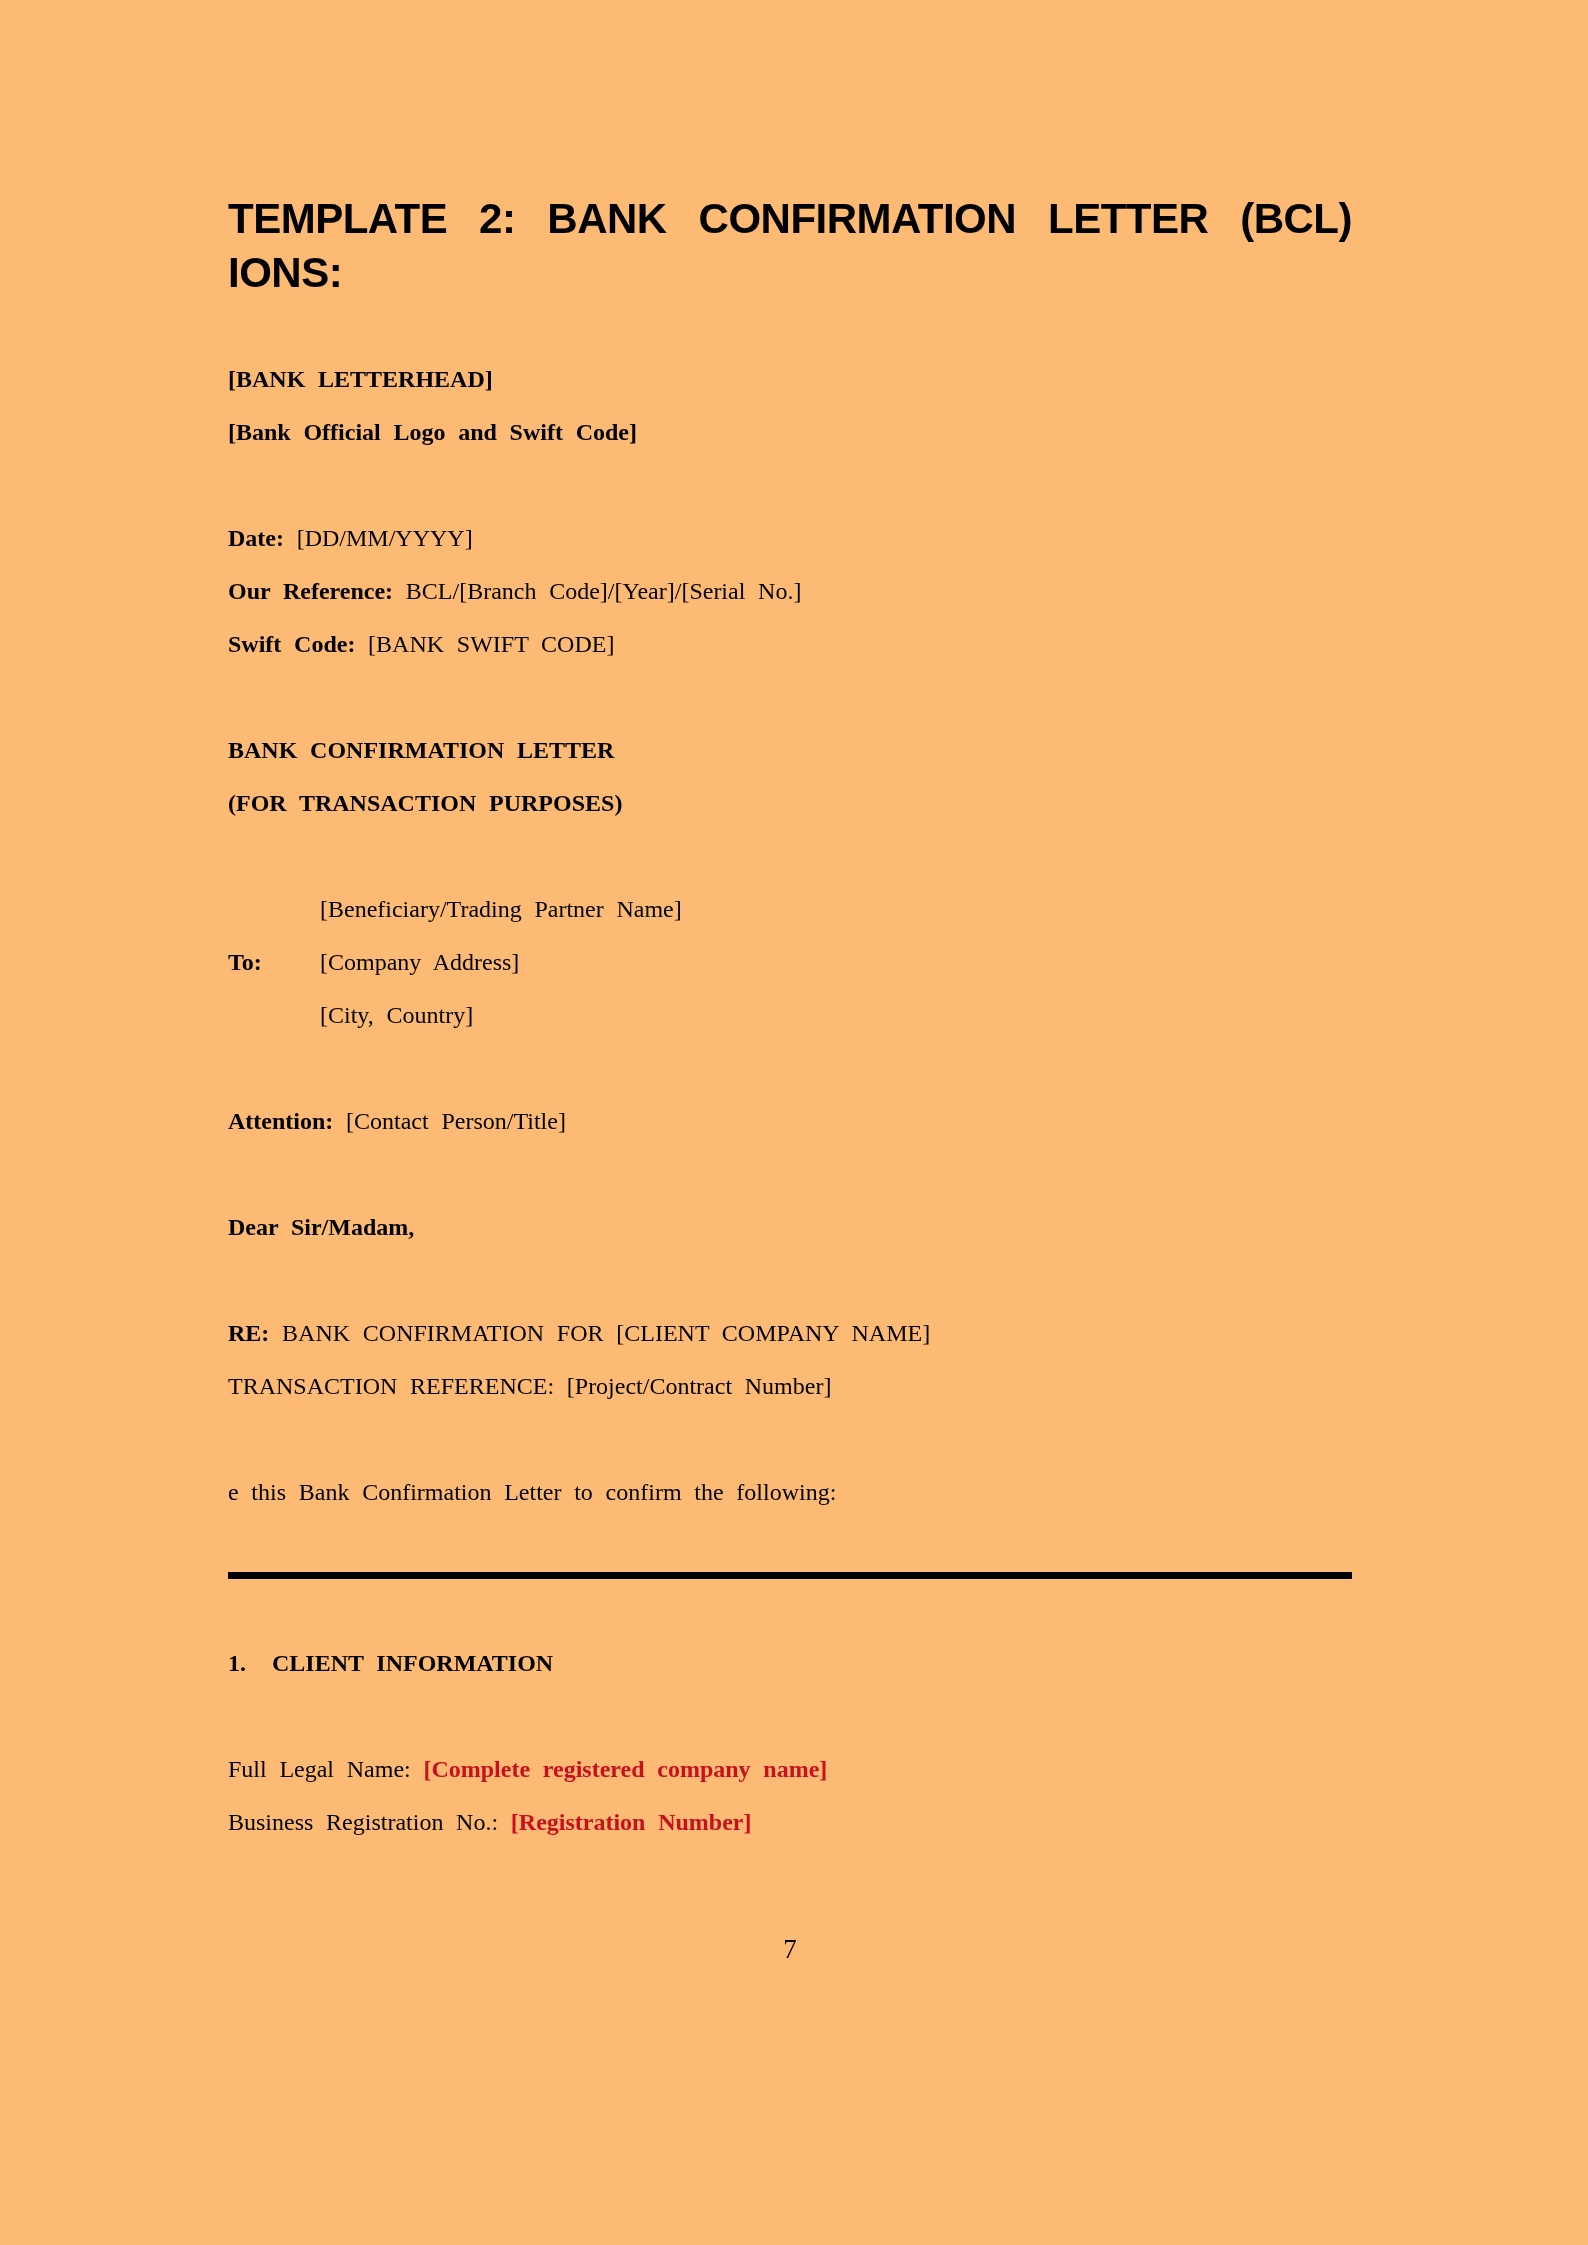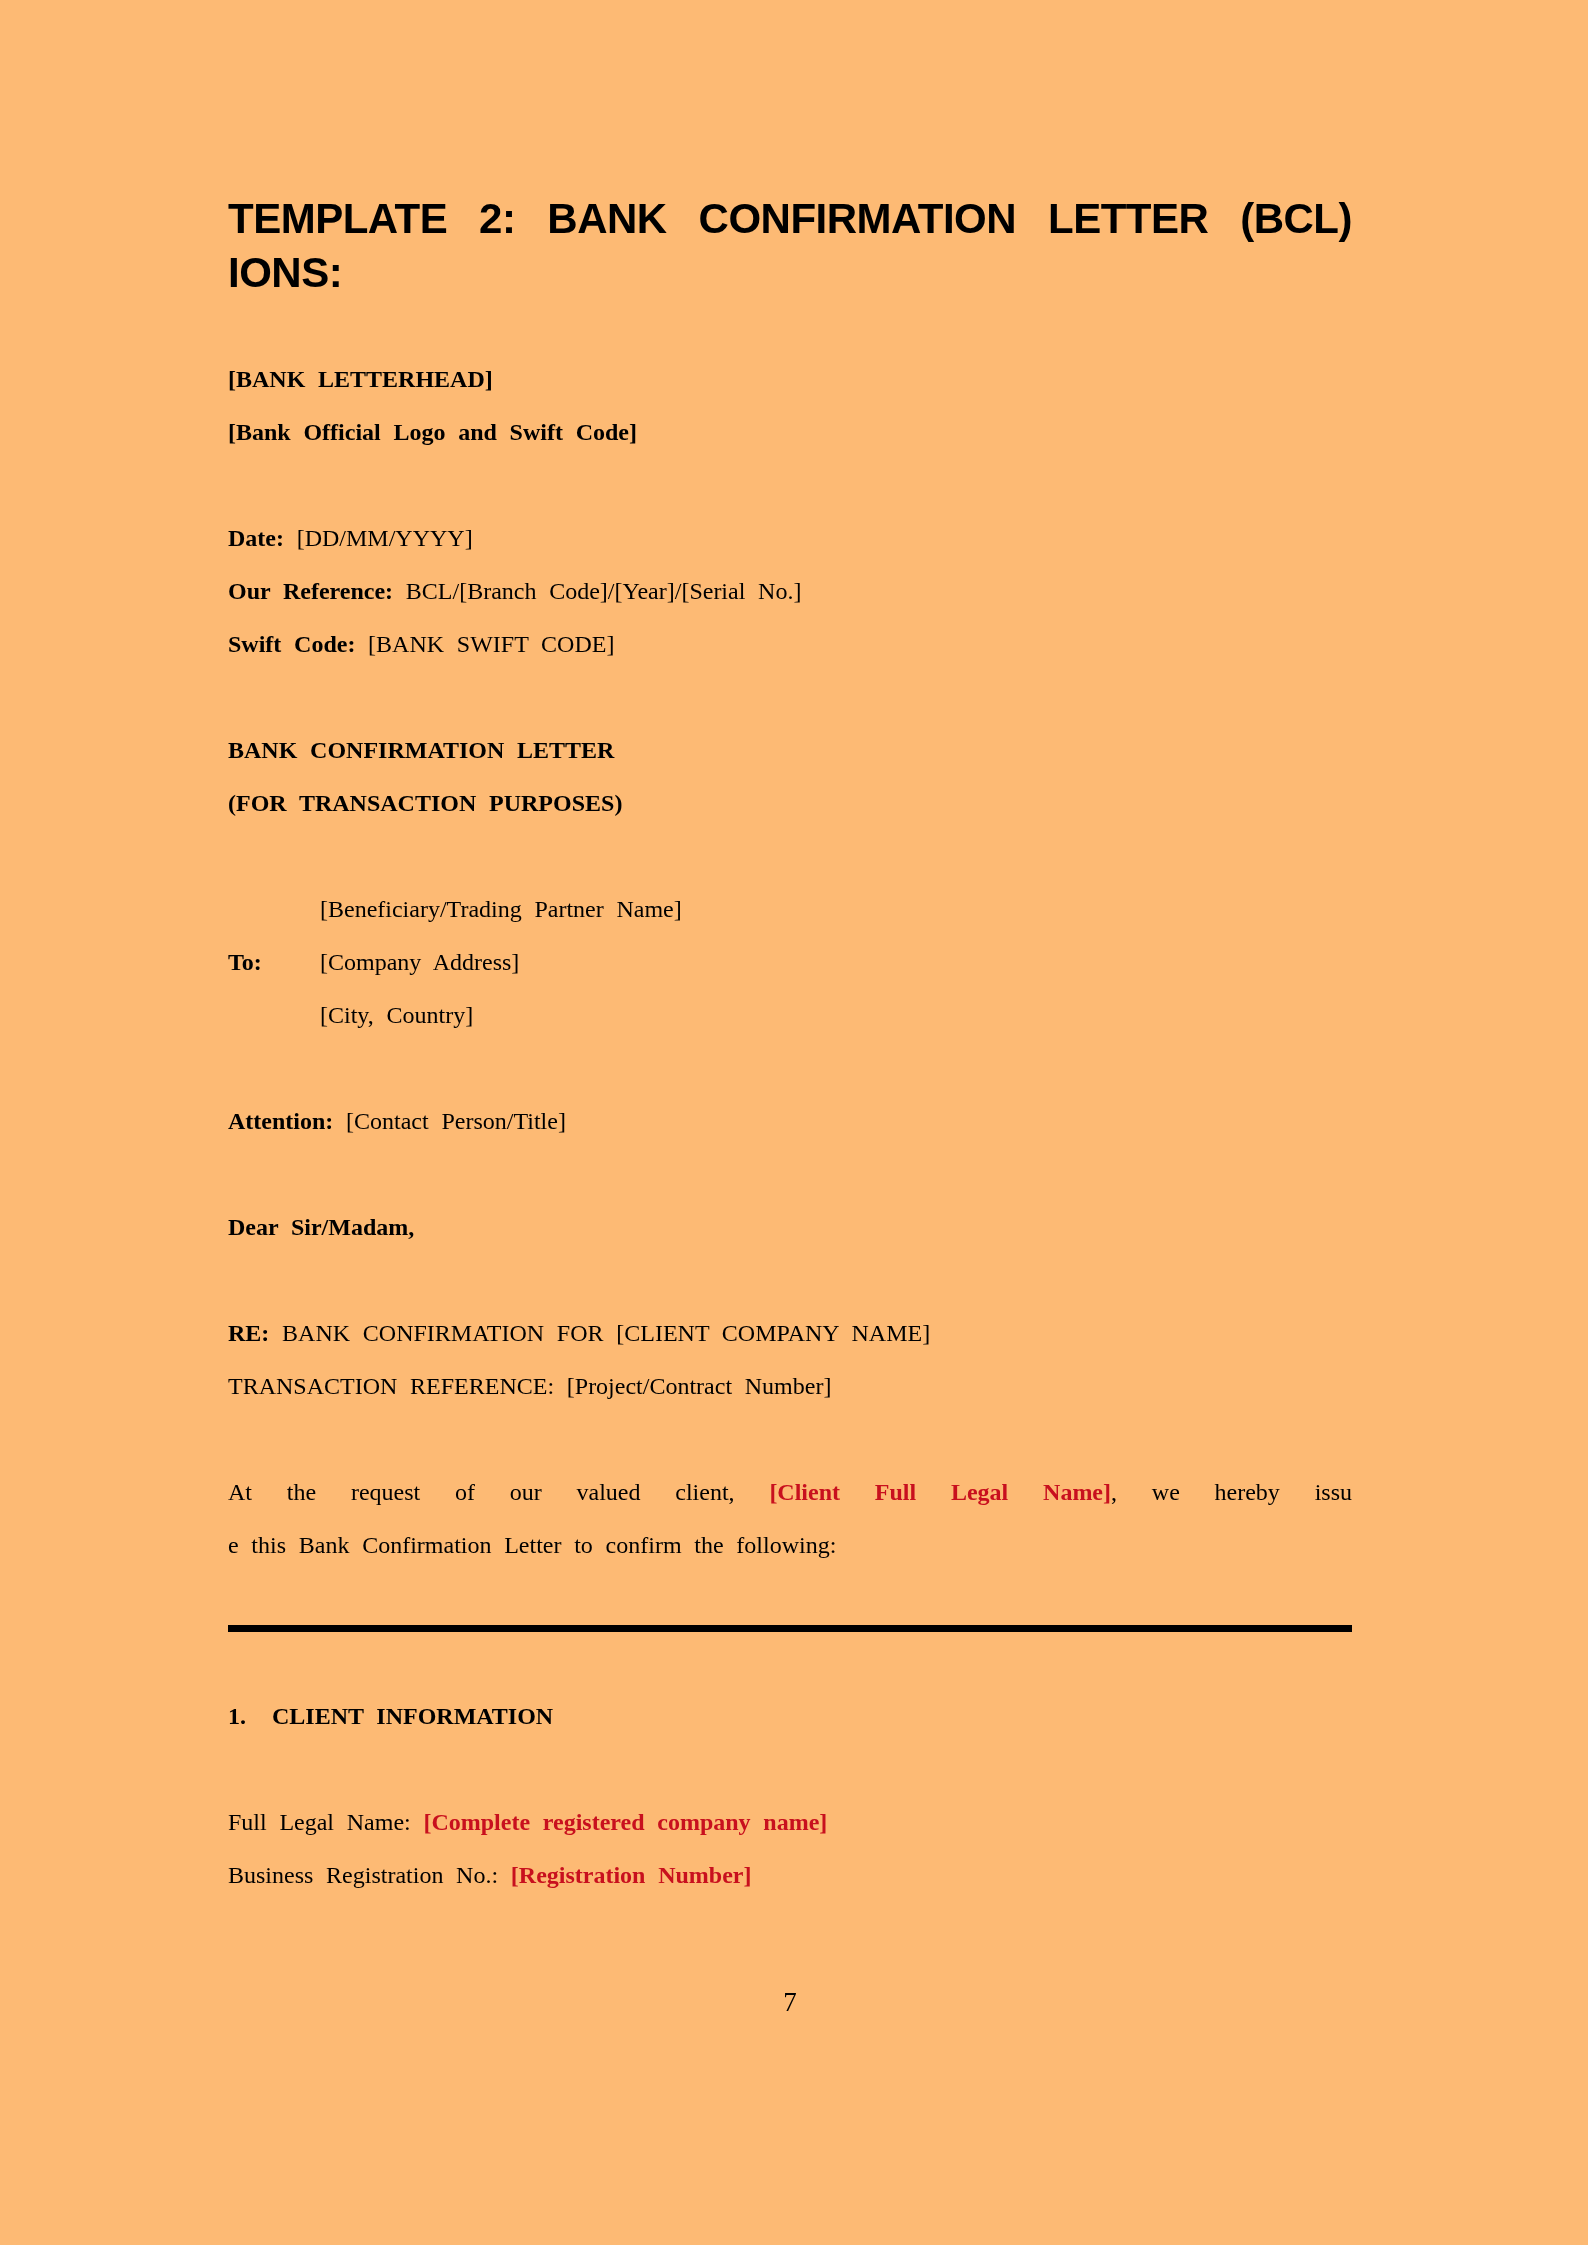--- a/index.html
+++ b/index.html
@@ -90,21 +90,20 @@
           <div class="line"><span class="b">Attention:</span><span> [Contact Person/Title]</span></div>
         </div>
         <div class="block">
           <div class="line"><span class="b">Dear Sir/Madam,</span></div>
         </div>
         <div class="block">
           <div class="line"><span class="b">RE:</span><span> BANK CONFIRMATION FOR [CLIENT COMPANY NAME]</span></div>
           <div class="line"><span>TRANSACTION REFERENCE: [Project/Contract Number]</span></div>
         </div>
         <div class="block">
-          <div class="line jline"><span>At the request of our valued client, </span><span class="red">[Client Full Legal Name]</span><span>, we hereby issu</span></div>
           <div class="line"><span>e this Bank Confirmation Letter to confirm the following:</span></div>
         </div>
         <div class="rule"></div>
         <div class="block heading-block">
           <div class="line"><span class="b" style="margin-right: 26px;">1.</span><span class="b">CLIENT INFORMATION</span></div>
         </div>
         <div class="block">
           <div class="line"><span>Full Legal Name: </span><span class="red">[Complete registered company name]</span></div>
           <div class="line"><span>Business Registration No.: </span><span class="red">[Registration Number]</span></div>
         </div>

